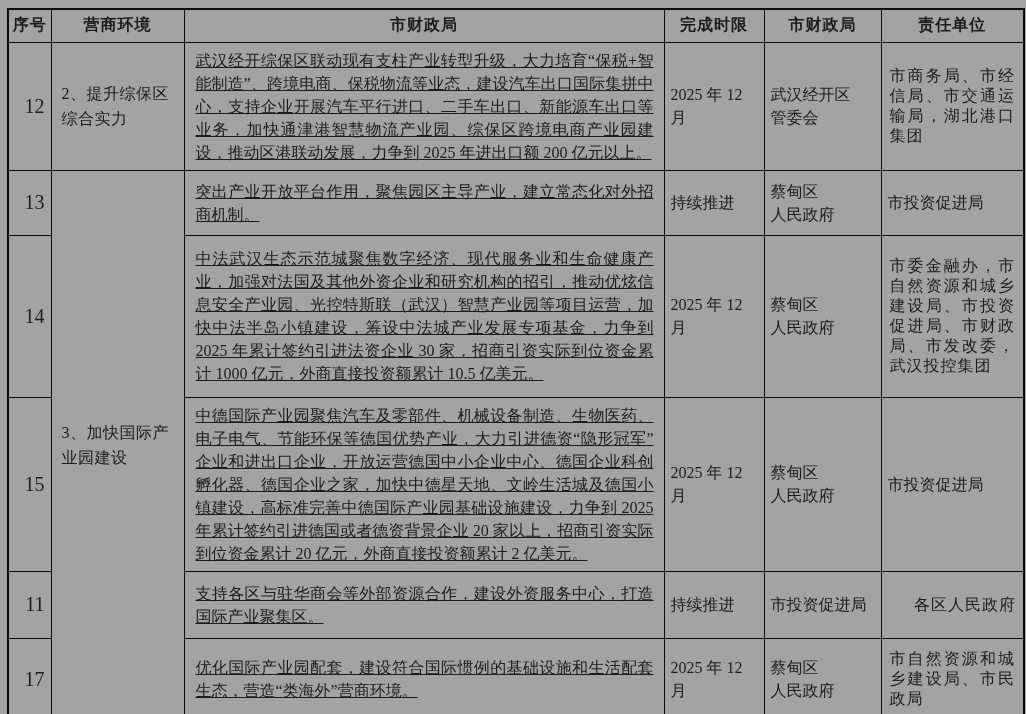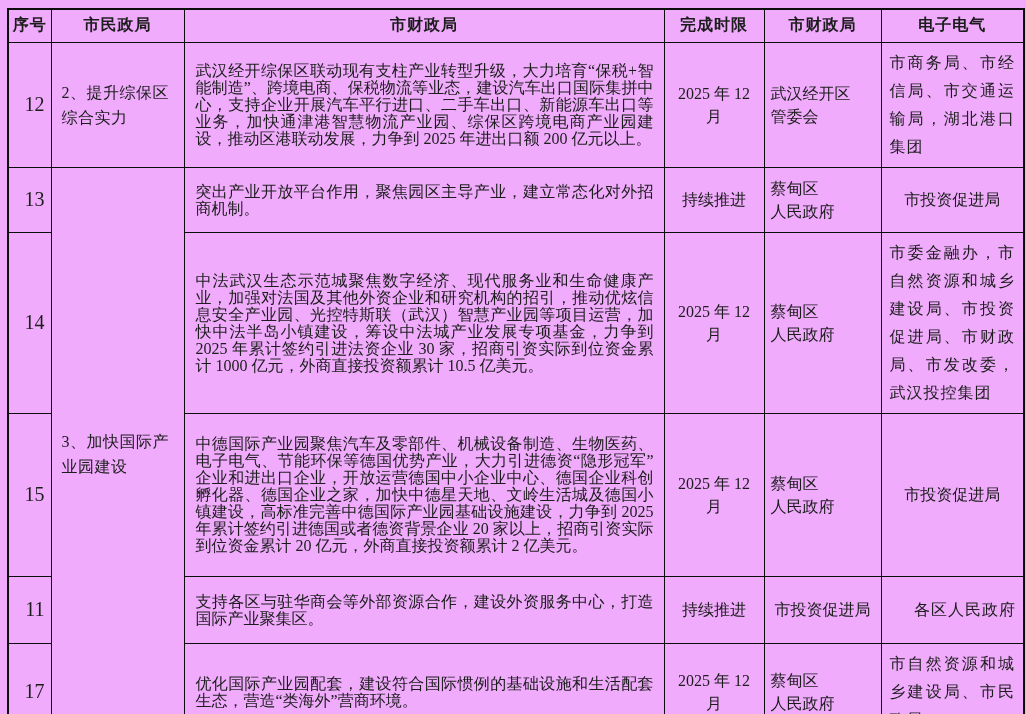--- a/index.html
+++ b/index.html
@@ -5,21 +5,21 @@
   html, body { margin: 0; padding: 0; }
   body {
     width: 1026px; height: 714px;
     background: #ffffff;
     font-family: "Liberation Serif", "DejaVu Serif", serif;
     color: #1c1c1c;
   }
   .page {
     position: relative;
     width: 1026px; height: 714px;
-    background: #f0abfc;
+    background: #a3a3a3;
     overflow: hidden;
   }
   table.doc-table {
     position: absolute;
     left: 7px; top: 8px;
     width: 1016px;
     border-collapse: collapse;
     table-layout: fixed;
     border: 2px solid #0d0d0d;
   }
@@ -48,36 +48,37 @@
     text-align: left;
     padding: 4px 10px;
     line-height: 25px;
     letter-spacing: 0.5px;
     margin-top: 36px;
   }
   td.c-measure {
     text-align: justify;
     text-justify: inter-ideograph;
     padding: 6px 10px 6px 11px;
-    line-height: 17px;
+    line-height: 23px;
+    text-decoration: underline;
   }
   td.c-center {
-    text-align: center;
+    text-align: left;
     line-height: 23px;
   }
   td.c-prelines {
     white-space: pre-line;
     text-align: left;
     line-height: 23px;
   }
   td.c-resp-justify {
     text-align: justify;
     text-justify: inter-ideograph;
     padding: 6px 8px;
-    line-height: 28px;
+    line-height: 20px;
     letter-spacing: 1px;
     margin-left: 35px;
   }
   td.c-resp-left {
     text-align: right;
     padding: 6px 7px;
     line-height: 24px;
     letter-spacing: 1px;
   }
   tr.h-hdr  { height: 33px; }
@@ -97,25 +98,25 @@
       <col style="width:43px">
       <col style="width:133px">
       <col style="width:480px">
       <col style="width:100px">
       <col style="width:117px">
       <col style="width:143px">
     </colgroup>
     <thead>
       <tr class="h-hdr">
         <th>序号</th>
-        <th>市民政局</th>
+        <th>营商环境</th>
         <th>市财政局</th>
         <th>完成时限</th>
         <th>市财政局</th>
-        <th>电子电气</th>
+        <th>责任单位</th>
       </tr>
     </thead>
     <tbody>
       <tr class="h-r12">
         <td class="c-serial">12</td>
         <td class="c-task">2、提升综保区综合实力</td>
         <td class="c-measure">武汉经开综保区联动现有支柱产业转型升级，大力培育“保税+智能制造”、跨境电商、保税物流等业态，建设汽车出口国际集拼中心，支持企业开展汽车平行进口、二手车出口、新能源车出口等业务，加快通津港智慧物流产业园、综保区跨境电商产业园建设，推动区港联动发展，力争到 2025 年进出口额 200 亿元以上。</td>
         <td class="c-center">2025 年 12 月</td>
         <td class="c-prelines">武汉经开区
 管委会</td>

